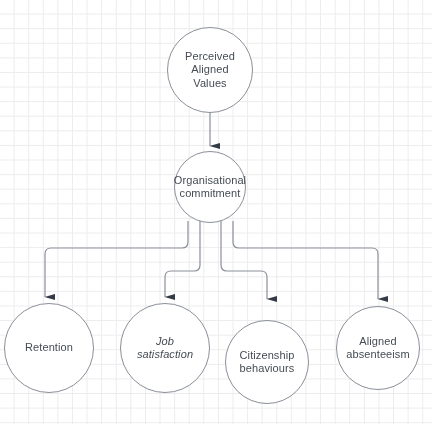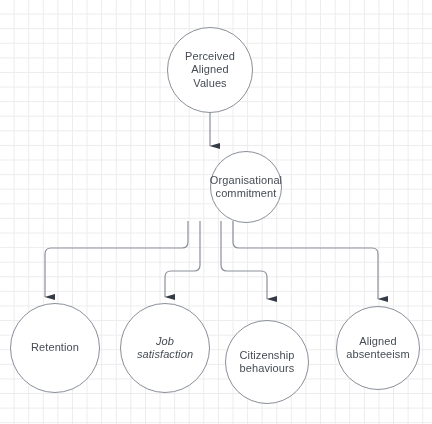--- a/index.html
+++ b/index.html
@@ -71,26 +71,26 @@
 
     <path fill="none" stroke="#8a8f99" stroke-width="1.2" stroke-linecap="butt" stroke-linejoin="round" marker-end="url(#arrowhead)" d="M 233 221 L 233 242 Q 233 248 239 248 L 372 248 Q 378 248 378 254 L 378 299"></path>
   </svg>
 
   <div class="node" style="left: 167px; top: 27px; width: 86px; height: 86px; border-color: rgb(138, 143, 153); background: rgb(255, 255, 255);">
     <span class="node-label" style="color: rgb(69, 75, 84);">Perceived
 Aligned
 Values</span>
   </div>
 
-  <div class="node" style="left: 174px; top: 151px; width: 72px; height: 72px; border-color: rgb(138, 143, 153); background: rgb(255, 255, 255); margin-left: 36px;">
+  <div class="node" style="left: 174px; top: 151px; width: 72px; height: 72px; border-color: rgb(138, 143, 153); background: rgb(255, 255, 255);">
     <span class="node-label" style="color: rgb(69, 75, 84);">Organisational
 commitment</span>
   </div>
 
-  <div class="node" style="left: 10px; top: 303px; width: 90px; height: 90px; border-color: rgb(138, 143, 153); background: rgb(255, 255, 255);">
+  <div class="node" style="left: 4px; top: 303px; width: 90px; height: 90px; border-color: rgb(138, 143, 153); background: rgb(255, 255, 255);">
     <span class="node-label" style="color: rgb(69, 75, 84);">Retention</span>
   </div>
 
   <div class="node" style="left: 120px; top: 303px; width: 90px; height: 90px; border-color: rgb(138, 143, 153); background: rgb(255, 255, 255);">
     <span class="node-label" style="color: rgb(69, 75, 84); font-style: italic;">Job
 satisfaction</span>
   </div>
 
   <div class="node" style="left: 225px; top: 320px; width: 84px; height: 84px; border-color: rgb(138, 143, 153); background: rgb(255, 255, 255);">
     <span class="node-label" style="color: rgb(69, 75, 84);">Citizenship

